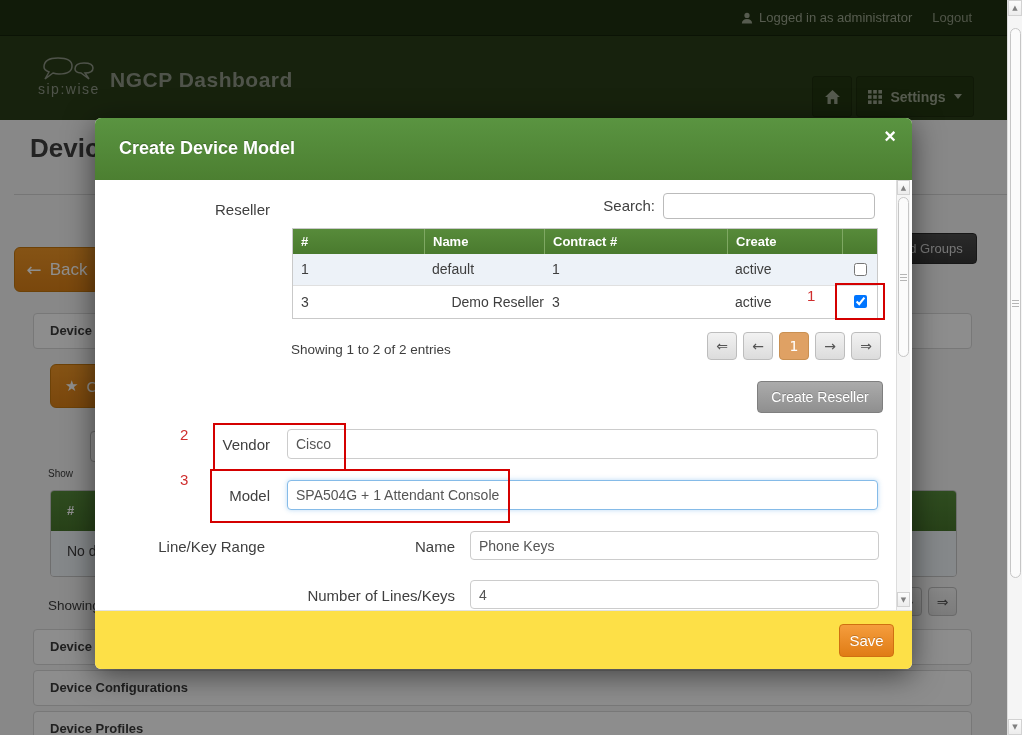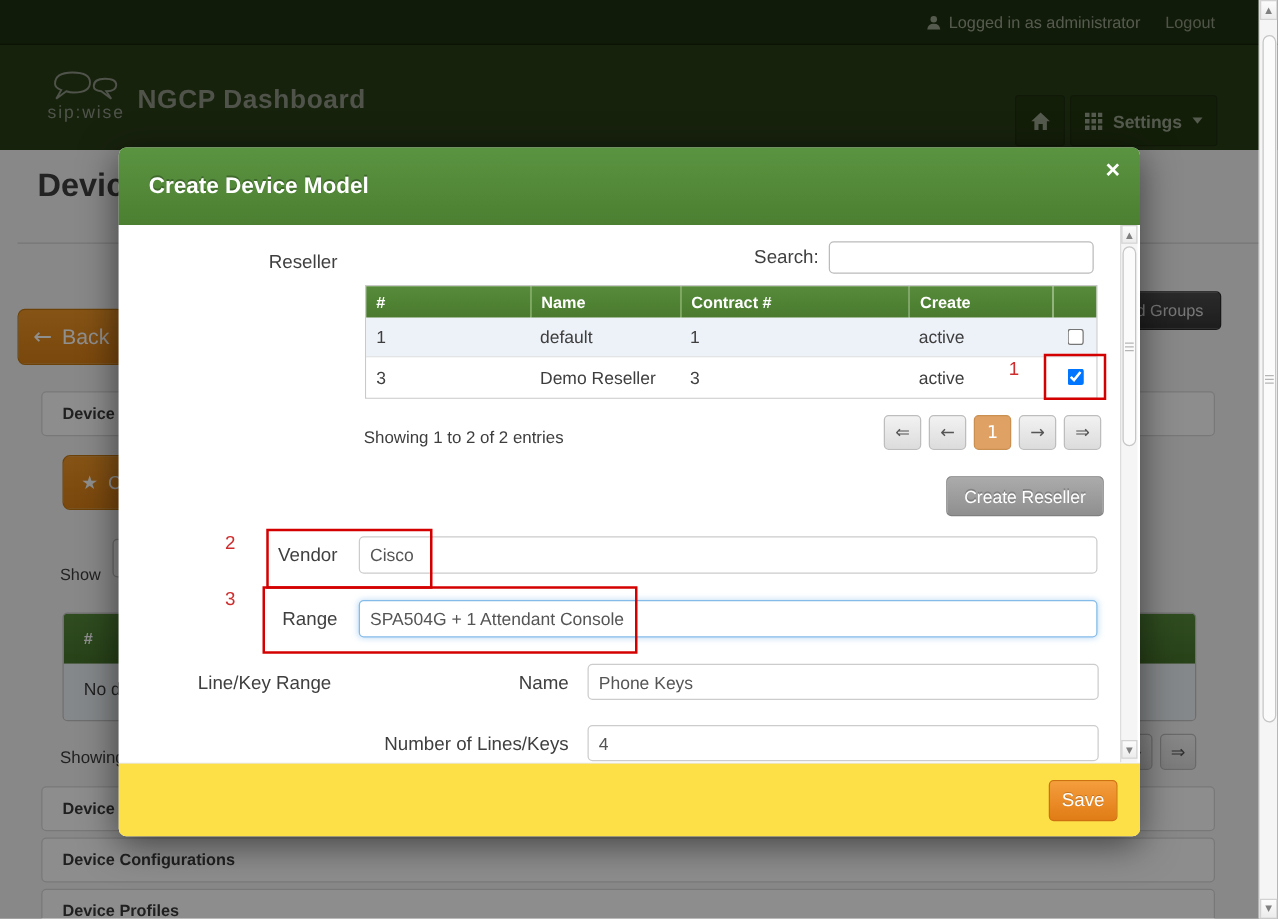--- a/index.html
+++ b/index.html
@@ -28,21 +28,21 @@
   .btn-orange{background:linear-gradient(#ee9526,#d97f17);border:1px solid #c2770f;
               border-radius:6px;color:#fff;display:flex;align-items:center;cursor:pointer;}
   .back-btn{left:14px;top:247px;width:84px;height:43px;font-size:17px;justify-content:center;gap:8px;}
   .groups-btn{left:858px;top:233px;width:117px;height:29px;border-radius:4px;
               background:linear-gradient(#4c4c4c,#353535);border:1px solid #2a2a2a;
               color:#d5d5d5;font-size:13px;display:flex;align-items:center;justify-content:center;cursor:pointer;}
   .acc-hdr{left:33px;width:939px;height:36px;background:#fbfbfb;border:1px solid #d7d7d7;
            border-radius:4px;box-sizing:border-box;font-size:13px;font-weight:bold;color:#3a3a3a;
            line-height:34px;padding-left:16px;cursor:pointer;}
   .create-model-btn{left:50px;top:364px;width:212px;height:42px;font-size:15px;padding-left:14px;gap:8px;}
-  .show-label{left:48px;top:452px;font-size:13px;color:#3b3b3b;}
+  .show-label{left:48px;top:468px;font-size:10px;color:#3b3b3b;}
   .show-select{left:90px;top:431px;width:76px;height:31px;background:#fff;border:1px solid #bbb;border-radius:4px;box-sizing:border-box;}
   .bg-table{left:50px;top:490px;width:905px;border:1px solid #c5c5c5;border-radius:4px;overflow:hidden;}
   .bg-table .h{height:40px;background:linear-gradient(#55893a,#47752c);color:#fff;
                font-size:13px;font-weight:bold;line-height:40px;padding-left:16px;}
   .bg-table .r{height:45px;background:#eef2f7;font-size:14px;color:#3b3b3b;padding:12px 0 0 16px;box-sizing:border-box;}
   .bg-showing{left:48px;top:598px;font-size:13.5px;color:#3b3b3b;}
   .pgbtn{width:29px;height:29px;border-radius:4px;background:linear-gradient(#f2f2f2,#dcdcdc);
          border:1px solid #bdbdbd;color:#555;font-size:14px;display:flex;align-items:center;
          justify-content:center;box-sizing:border-box;cursor:pointer;font-family:"DejaVu Sans",sans-serif;}
   .pgbtn.active{background:#dfa164;border-color:#c99052;color:#fff;}
@@ -198,21 +198,21 @@
           <div class="m-td" style="width:131px;">1</div>
           <div class="m-td" style="width:120px;">default</div>
           <div class="m-td" style="width:183px;">1</div>
           <div class="m-td" style="width:115px;">active</div>
           <div class="m-td" style="width:35px;padding:0;text-align:center;">
             <input type="checkbox" style="margin-top: 9px;">
           </div>
         </div>
         <div class="m-row" style="height:32px;background:#fff;">
           <div class="m-td" style="width:131px;line-height:32px;">3</div>
-          <div class="m-td" style="width:120px;line-height:32px;">Demo Reseller</div>
+          <div class="m-td" style="width:120px;line-height:32px;text-align:right;">Demo Reseller</div>
           <div class="m-td" style="width:183px;line-height:32px;">3</div>
           <div class="m-td" style="width:115px;line-height:32px;">active</div>
           <div class="m-td" style="width:35px;padding:0;text-align:center;">
             <input type="checkbox" style="margin-top: 9px;" checked="checked">
           </div>
         </div>
       </div>
 
       <div class="abs rednum z25" style="left:712px;top:107px;">1</div>
       <div class="abs redbox z25" style="left:740px;top:103px;width:46px;height:33px;"></div>
@@ -227,21 +227,21 @@
         <span class="pgbtn" style="width:30px;height:28px;">⇒</span>
       </div>
 
       <div class="abs gray-btn" style="left:662px;top:201px;width:124px;height:30px;">Create Reseller</div>
 
       <div class="abs flabel" style="left:90px;top:256px;width:85px;">Vendor</div>
       <input class="abs tinput" style="left: 192px; top: 249px; width: 591px; height: 30px;" value="Cisco">
       <div class="abs rednum z25" style="left:85px;top:246px;">2</div>
       <div class="abs redbox z25" style="left:118px;top:243px;width:129px;height:44px;"></div>
 
-      <div class="abs flabel" style="left:90px;top:307px;width:85px;">Range</div>
+      <div class="abs flabel" style="left:90px;top:307px;width:85px;">Model</div>
       <input class="abs tinput" style="left: 192px; top: 300px; width: 591px; height: 30px; border-color: rgb(133, 187, 232); box-shadow: rgba(100, 170, 230, 0.45) 0px 0px 5px;" value="SPA504G + 1 Attendant Console">
       <div class="abs rednum z25" style="left:85px;top:291px;">3</div>
       <div class="abs redbox z25" style="left:115px;top:289px;width:296px;height:50px;"></div>
 
       <div class="abs flabel" style="left:55px;top:358px;width:115px;">Line/Key Range</div>
       <div class="abs flabel" style="left:268px;top:358px;width:92px;">Name</div>
       <input class="abs tinput" style="left: 375px; top: 351px; width: 409px; height: 29px;" value="Phone Keys">
       <div class="abs flabel" style="left:180px;top:407px;width:180px;">Number of Lines/Keys</div>
       <input class="abs tinput" style="left: 375px; top: 400px; width: 409px; height: 29px;" value="4">
 

